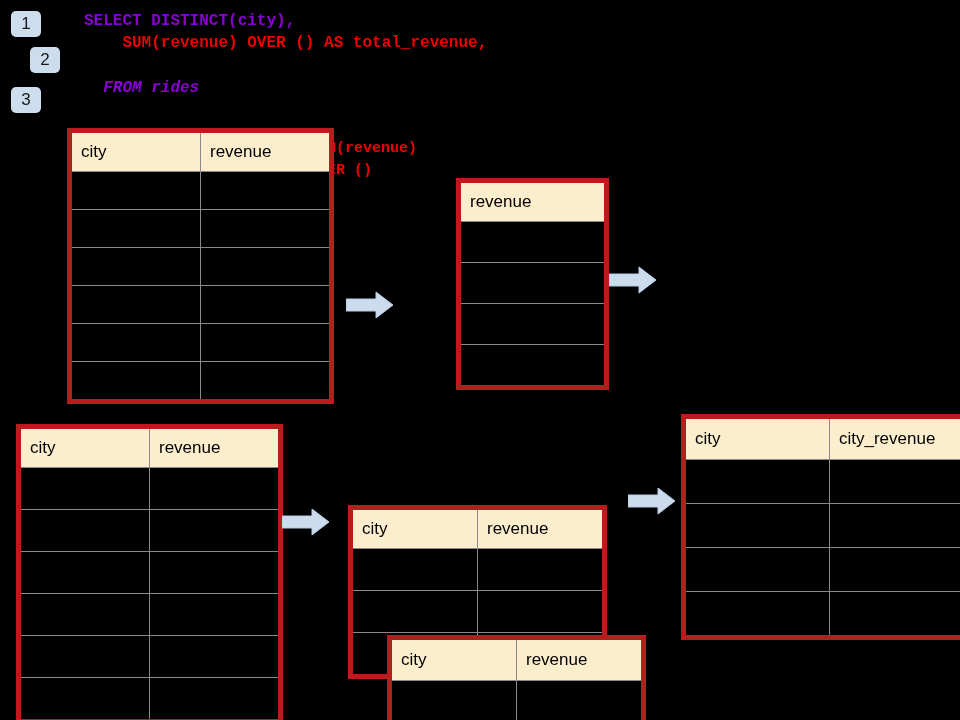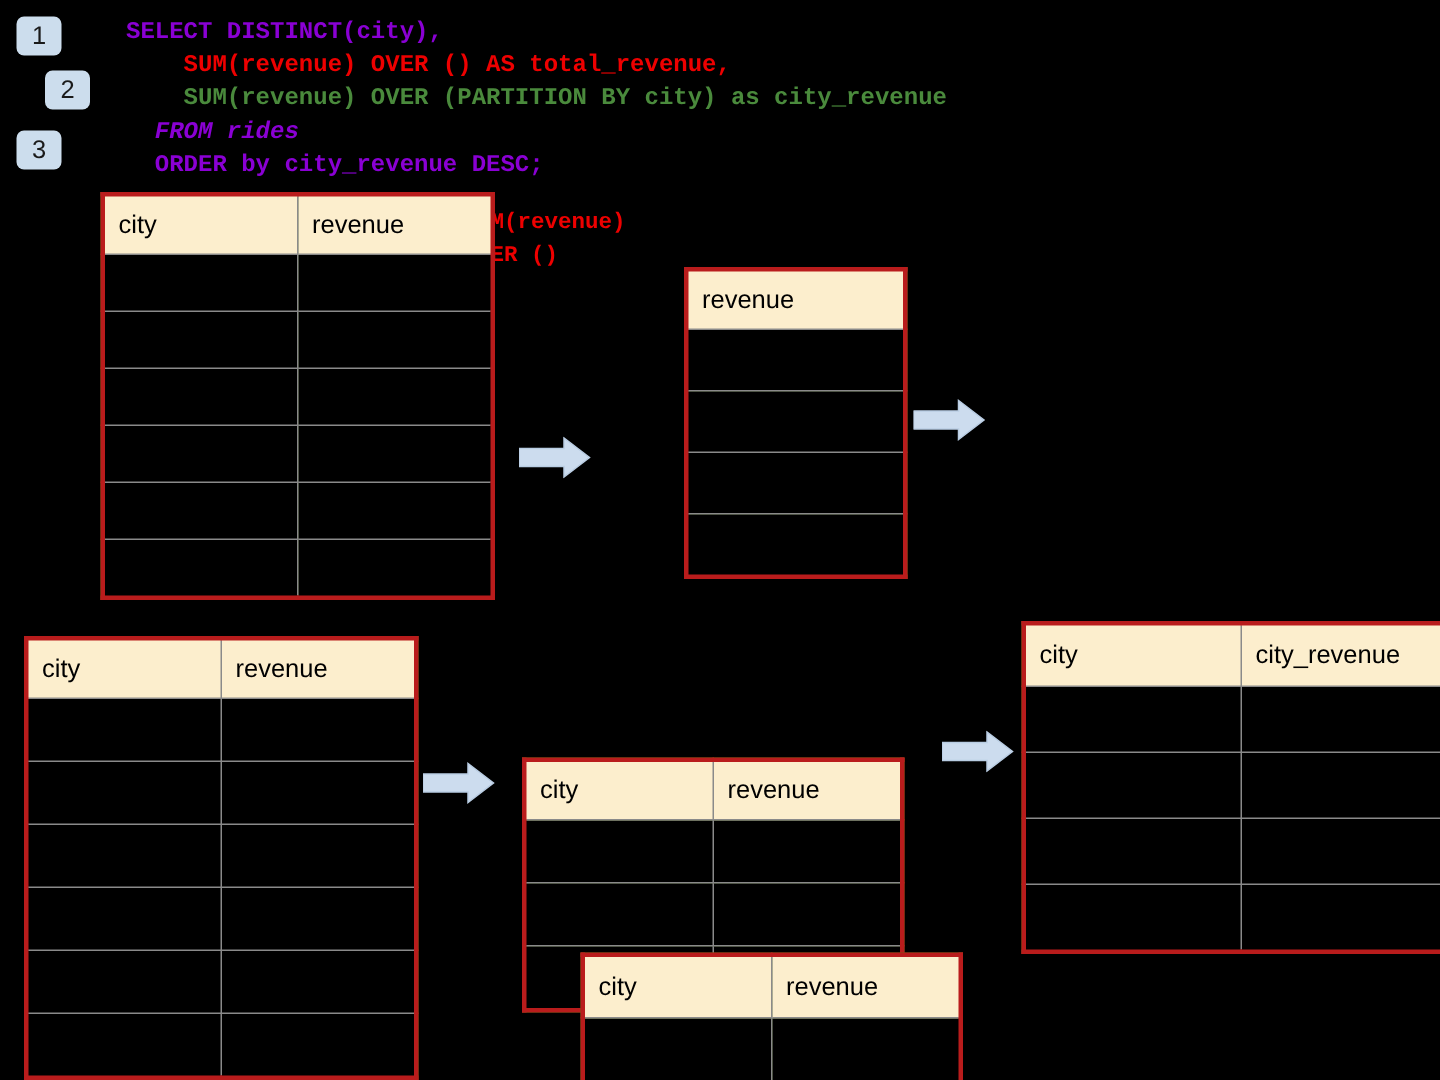--- a/index.html
+++ b/index.html
@@ -43,22 +43,22 @@
     white-space: pre;
     font-size: 15px;
     line-height: 22px;
   }
 
   
   .tbl {
     position: absolute;
     border-collapse: collapse;
     table-layout: fixed;
-    background: #4d7c0f;
-    border: 3px solid #b91c1c;
+    background: #86efac;
+    border: 5px solid #b91c1c;
   }
   .tbl th, .tbl td {
     border: 1px solid #8a8a8a;
     padding: 0;
     margin: 0;
   }
   .tbl th {
     background: #fceecd;
     color: #000000;
     font-family: "Liberation Sans", sans-serif;
@@ -80,23 +80,21 @@
 <body>
 
 <div id="stage">
 
   <div class="step-badge" style="left:11px; top:11px;">1</div>
   <div class="step-badge" style="left:30px; top:47px;">2</div>
   <div class="step-badge" style="left:11px; top:87px;">3</div>
 
   <div class="sql-line" style="position:absolute; left:84px; top:12px; font-size:16px; color:#8a00d4;">SELECT DISTINCT(city),</div>
   <div class="sql-line" style="position:absolute; left:84px; top:34px; font-size:16px; color:#ee0000;">    SUM(revenue) OVER () AS total_revenue,</div>
-  <div class="sql-line" style="position:absolute; left:84px; top:56px; font-size:16px; color:#4a8a3c;">    SUM(revenue) OVER (PARTITION BY city) as city_revenue</div>
   <div class="sql-line" style="position:absolute; left:84px; top:79px; font-size:16px; color:#8a00d4;font-style:italic;">  FROM rides</div>
-  <div class="sql-line" style="position:absolute; left:84px; top:101px; font-size:16px; color:#8a00d4;">  ORDER by city_revenue DESC;</div>
 
 
   <div class="annot" style="left:309px; top:138px; color:#ee0000;">SUM(revenue)
 OVER ()</div>
 
 
   <table class="tbl" style="left:67px; top:128px; width:238px;">
     <thead>
       <tr>
         <th style="width:119px; height:38px;">city</th>

